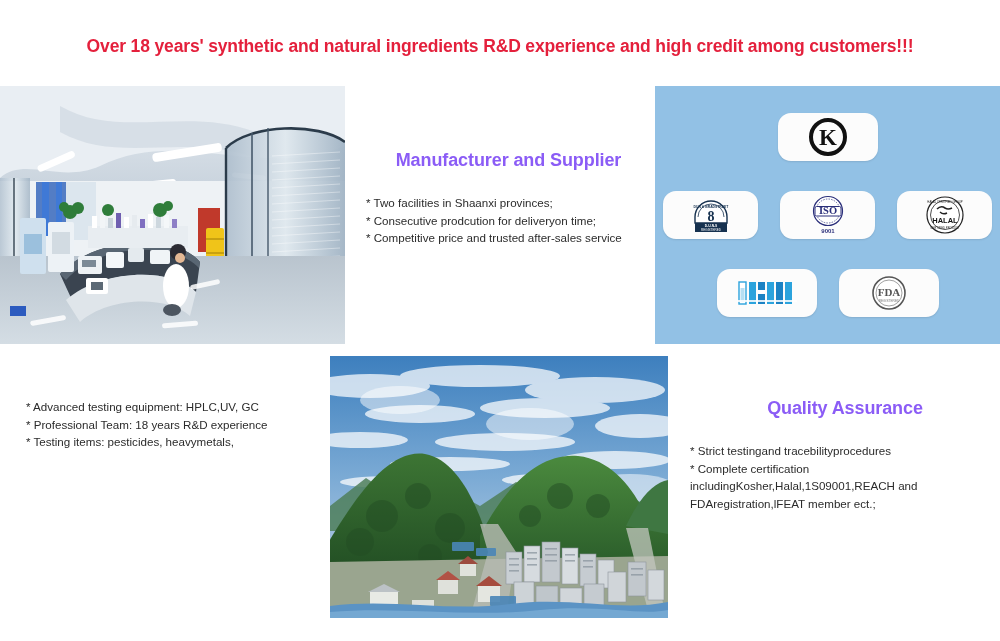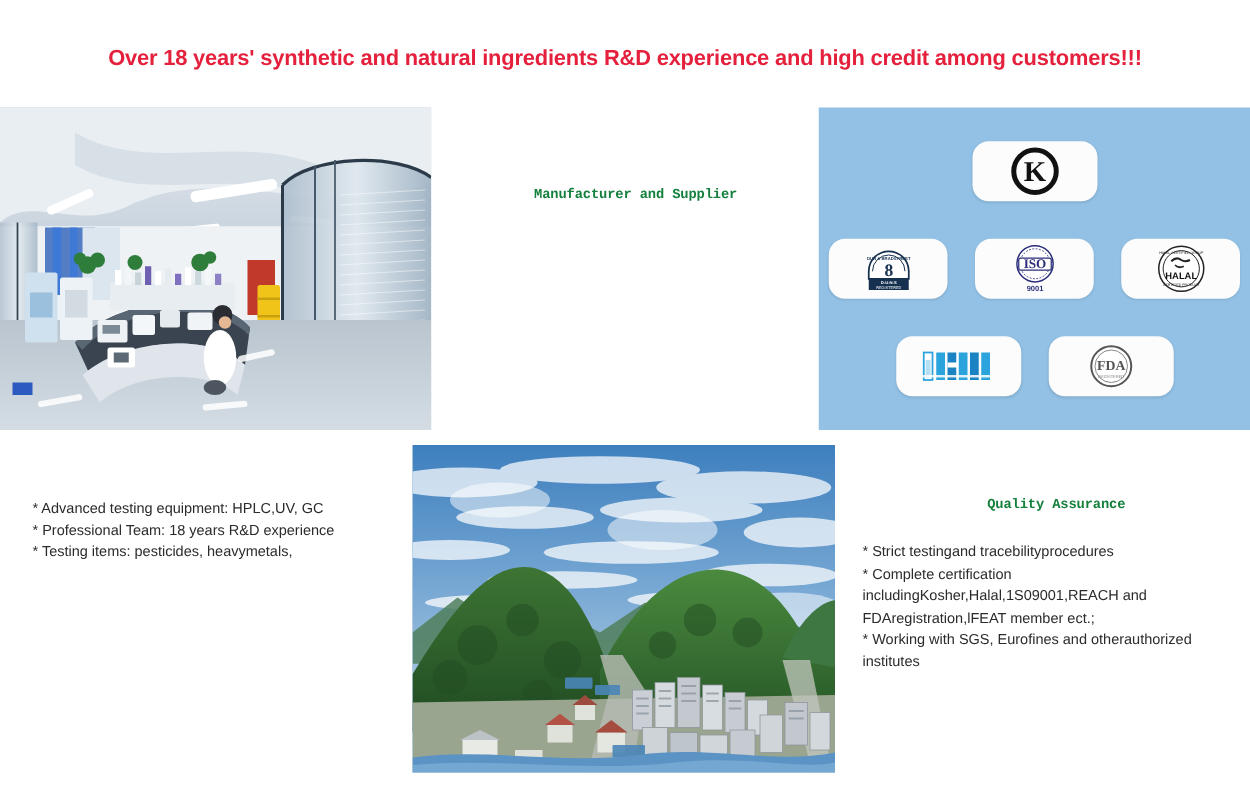--- a/index.html
+++ b/index.html
@@ -42,27 +42,26 @@
   }
   .lab-photo svg { display: block; width: 100%; height: 100%; }
 
   
   .mfg-block {
     position: absolute;
     left: 366px; top: 150px;
     width: 285px;
   }
   .sec-title {
-    font-size: 11px;
+    font-size: 18px;
     font-weight: bold;
-    color: #15803d;
+    color: #8b5cf6;
     text-align: center;
     margin-bottom: 23px;
     letter-spacing: -0.1px;
-    font-family: Liberation Mono, monospace;
   }
   .sec-title.left-title { text-align: center; }
   .bullets {
     font-size: 11.6px;
     line-height: 17.5px;
     color: #2b2b2b;
   }
   .bullets div { white-space: nowrap; }
   .bullets div.wrapok { white-space: normal; }
 
@@ -251,20 +250,25 @@
 
       <rect x="20" y="132" width="26" height="56" rx="2" fill="#cfe0ee"></rect>
       <rect x="24" y="148" width="18" height="20" fill="#9bc0dd"></rect>
       <rect x="48" y="136" width="26" height="50" rx="2" fill="#edf2f6"></rect>
       <rect x="52" y="146" width="18" height="22" fill="#d2dbe2"></rect>
     </svg>
   </div>
 
   <div class="mfg-block">
     <div class="sec-title">Manufacturer and Supplier</div>
+    <div class="bullets">
+      <div>* Two facilities in Shaanxi provinces;</div>
+      <div>* Consecutive prodcution for deliveryon time;</div>
+      <div>* Competitive price and trusted after-sales service</div>
+    </div>
   </div>
 
   <div class="cert-panel">
     <div class="cert-rows">
 
       <div class="cert-row">
         <div class="cert-card">
           <svg width="40" height="40" viewBox="0 0 40 40">
             <circle cx="20" cy="20" r="17" fill="none" stroke="#111111" stroke-width="4"></circle>
             <text x="20" y="28" text-anchor="middle" font-family="Liberation Serif, serif" font-size="23" font-weight="bold" fill="#111111">K</text>
@@ -461,17 +465,16 @@
       <path d="M0 250 C60 242 120 256 180 248 C240 240 290 256 338 246 L338 262 L0 262 Z" fill="#5b93c4"></path>
       <path d="M0 256 C70 250 140 262 210 254 C270 248 310 260 338 254 L338 262 L0 262 Z" fill="#7fb0d8" opacity="0.7"></path>
     </svg>
   </div>
 
   <div class="qa-block">
     <div class="sec-title">Quality Assurance</div>
     <div class="bullets">
       <div class="wrapok">* Strict testingand tracebilityprocedures</div>
       <div class="wrapok">* Complete certification includingKosher,Halal,1S09001,REACH and FDAregistration,lFEAT member ect.;</div>
-      <div class="wrapok">* Working with SGS, Eurofines and otherauthorized institutes</div>
     </div>
   </div>
 
 </div>
 
 </body></html>

